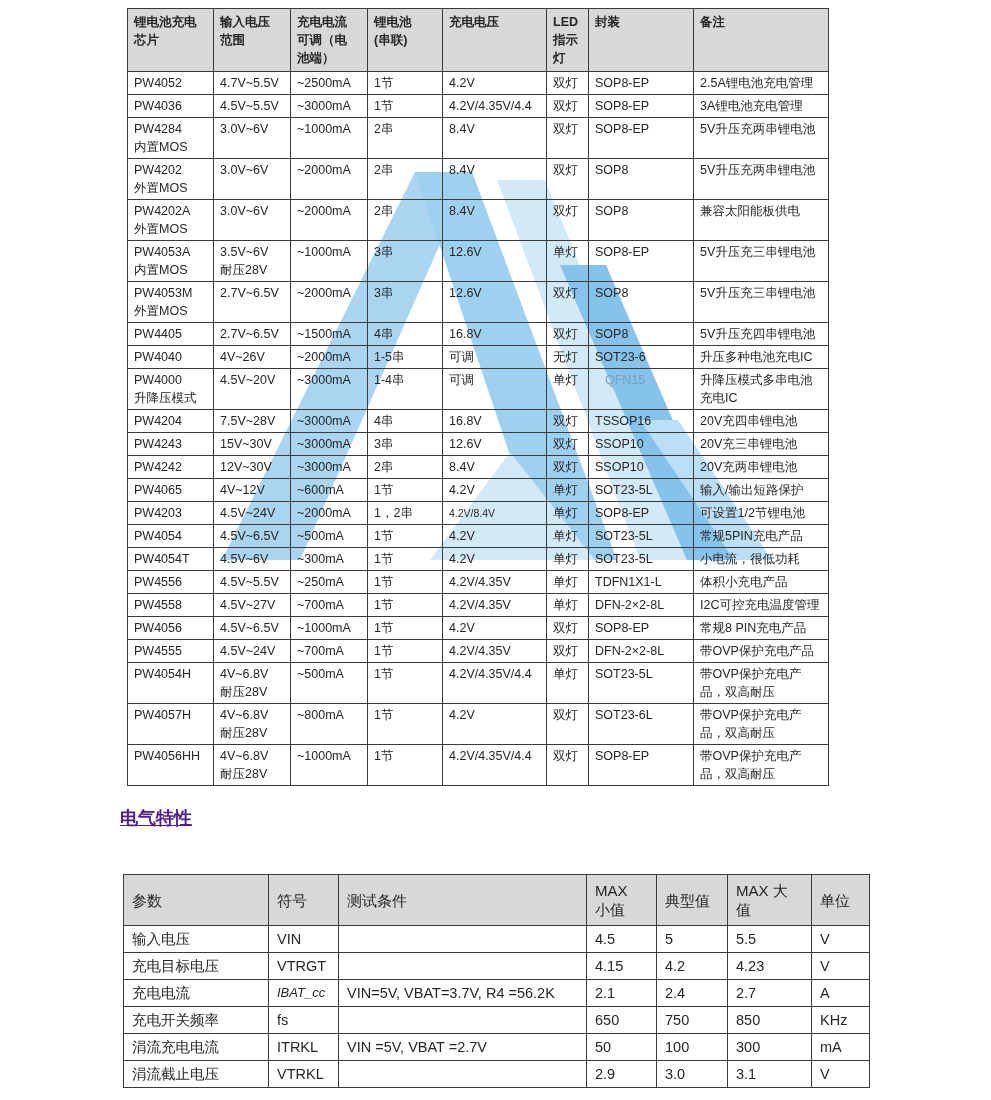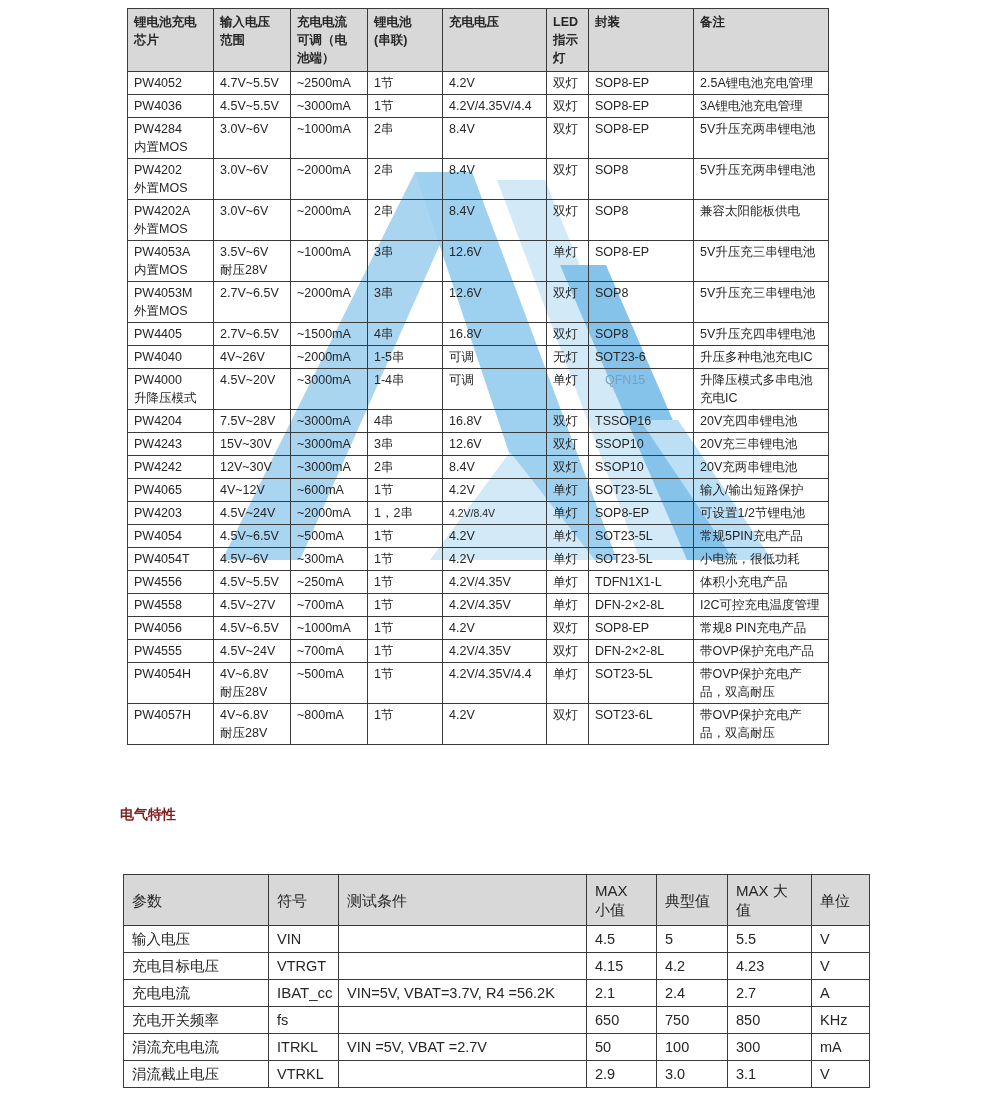--- a/index.html
+++ b/index.html
@@ -15,30 +15,30 @@
   .chips{position:absolute;left:127px;top:8px;width:701px;z-index:2;}
   .chips th{background:#D8D8D8;border:1px solid #3a3a3a;font-weight:bold;text-align:left;
             font-size:12.5px;line-height:18px;padding:4px 6px;vertical-align:top;white-space:pre-line;}
   .chips td{border:1px solid #3a3a3a;font-size:12.5px;line-height:18px;padding:2px 6px;
             vertical-align:top;white-space:pre-line;background:transparent;}
   .chips td.small{font-size:10.5px;margin-top:24px;}
   .chips td.muted{color:#7E9EB8;padding-left:16px;}
 
   
   .elec-title{position:absolute;left:120px;top:806px;z-index:2;
-              font-size:14px;font-weight:bold;color:#7f1d1d;}
+              font-size:18px;font-weight:bold;color:#4c1d95;text-decoration:underline;}
   .elec-cond{position:absolute;left:120px;top:847px;z-index:2;font-size:14px;color:#222;}
   .elec-cond sub{font-size:9px;vertical-align:-2px;letter-spacing:0;}
 
   .elec{position:absolute;left:123px;top:874px;width:746px;z-index:2;}
   .elec th{background:#D8D8D8;border:1px solid #3a3a3a;font-weight:normal;text-align:left;
            font-size:15px;line-height:19px;padding:6px 8px;vertical-align:middle;white-space:pre-line;}
   .elec td{border:1px solid #3a3a3a;font-size:14.5px;line-height:20px;padding:3px 8px;
            vertical-align:middle;white-space:pre-line;background:transparent;}
-  .elec td.small{font-size:15px;}
+  .elec td.small{font-size:13px;font-style:italic;}
 
   
   .forum{position:absolute;left:848px;top:1112px;z-index:5;font-size:14px;font-weight:bold;
          color:#F3E878;white-space:nowrap;}
 </style>
 </head>
 <body>
 
 <div class="page">
 
@@ -317,20 +317,32 @@
           <td>4V~6.8V
 耐压28V</td>
           <td>~800mA</td>
           <td>1节</td>
           <td>4.2V</td>
           <td>双灯</td>
           <td>SOT23-6L</td>
           <td>带OVP保护充电产
 品，双高耐压</td>
         </tr>
+        <tr>
+          <td>PW4056HH</td>
+          <td>4V~6.8V
+耐压28V</td>
+          <td>~1000mA</td>
+          <td>1节</td>
+          <td>4.2V/4.35V/4.4</td>
+          <td>双灯</td>
+          <td>SOP8-EP</td>
+          <td>带OVP保护充电产
+品，双高耐压</td>
+        </tr>
       </tbody>
     </table>
 
   <div class="elec-title">电气特性</div>
 
 
   <table class="elec">
       <colgroup>
         <col style="width: 145px;">
         <col style="width: 70px;">

